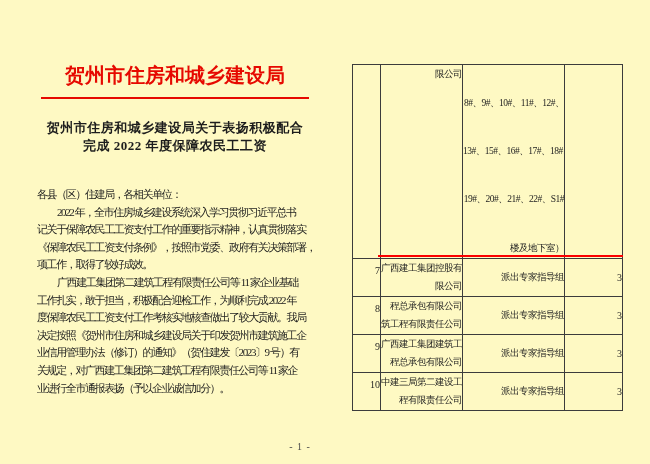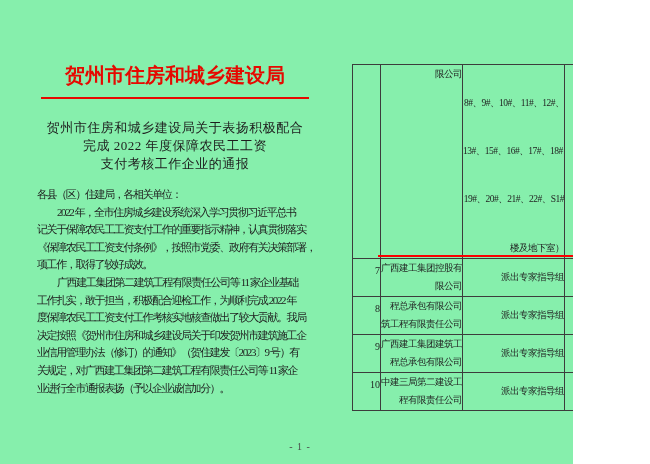--- a/index.html
+++ b/index.html
@@ -3,32 +3,32 @@
 <meta charset="utf-8">
 <style>
   :root{
     --masthead-red:#e60900;
     --annotation-red:#fb0000;
     --ink:#1d1d1d;
     --border:#3c3c3c;
   }
   html,body{margin:0;padding:0;background:#ffffff;}
   #canvas{
-    position:relative;width:573px;height:464px;background:#86efac;overflow:hidden;
+    position:relative;width:650px;height:464px;background:#fef9c3;overflow:hidden;
     font-family:"Liberation Serif","DejaVu Serif",serif;color:var(--ink);
   }
   
   .left-col{position:absolute;left:37px;top:0;width:276px;}
   .masthead-title{
     position:absolute;left:0;top:61px;width:276px;text-align:center;
     color:var(--masthead-red);font-weight:700;font-size:20px;line-height:28px;
     letter-spacing:0px;white-space:nowrap;
   }
   .masthead-rule{position:absolute;left:4px;top:97px;width:268px;height:2px;background:var(--masthead-red);}
-  .doc-heading{position:absolute;left:-6px;top:119px;width:288px;text-align:center;font-weight:400;font-size:13px;letter-spacing:.5px;}
+  .doc-heading{position:absolute;left:-6px;top:119px;width:288px;text-align:center;font-weight:700;font-size:13px;letter-spacing:.5px;}
   .doc-heading .h-line{line-height:18px;white-space:nowrap;}
   .doc-body{position:absolute;left:0;top:186px;width:280px;font-size:11px;letter-spacing:-1.4px;}
   .doc-body .b-line{line-height:17.6px;white-space:nowrap;}
   .doc-body .indent{padding-left:20px;}
   
   .award-table{position:absolute;left:352px;top:64px;}
   table{border-collapse:collapse;table-layout:fixed;width:270px;}
   td{border:1px solid var(--border);padding:0;text-align:right;vertical-align:middle;
      font-size:9.5px;letter-spacing:-0.5px;color:#1f1f1f;overflow:hidden;}
   tr.carryover{height:77px;}
@@ -49,21 +49,20 @@
 
 <div id="canvas">
 
   <div class="left-col">
     <div class="masthead-title">贺州市住房和城乡建设局</div>
     <div class="masthead-rule"></div>
 
     <div class="doc-heading">
       <div class="h-line">贺州市住房和城乡建设局关于表扬积极配合</div>
       <div class="h-line">完成 2022 年度保障农民工工资</div>
-      <div class="h-line">支付考核工作企业的通报</div>
     </div>
 
     <div class="doc-body">
       <div class="b-line">各县（区）住建局，各相关单位：</div>
 
       <div class="b-line indent">2022 年，全市住房城乡建设系统深入学习贯彻习近平总书</div>
       <div class="b-line">记关于保障农民工工资支付工作的重要指示精神，认真贯彻落实</div>
       <div class="b-line">《保障农民工工资支付条例》，按照市党委、政府有关决策部署，</div>
       <div class="b-line">项工作，取得了较好成效。</div>
 

